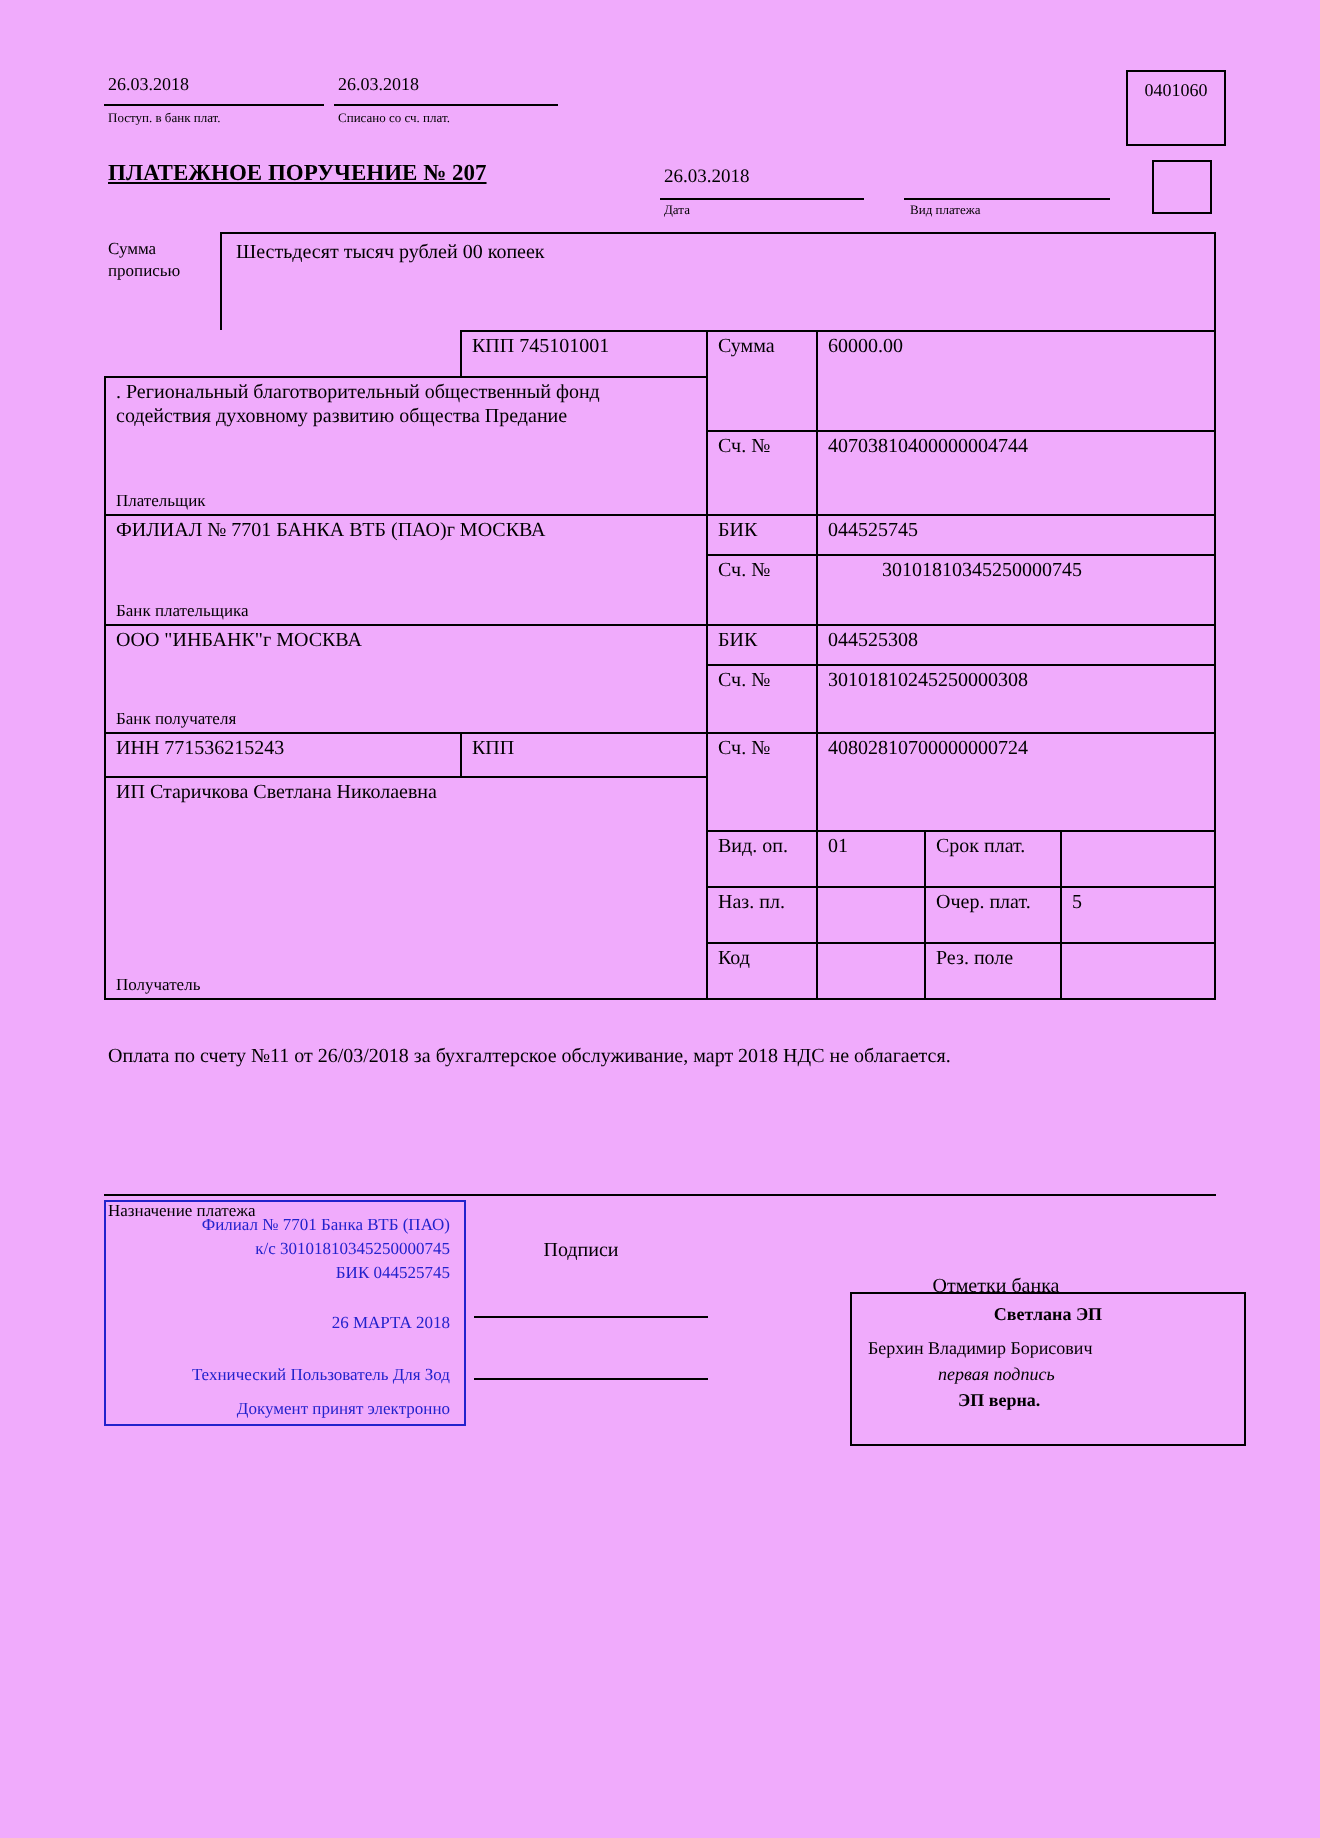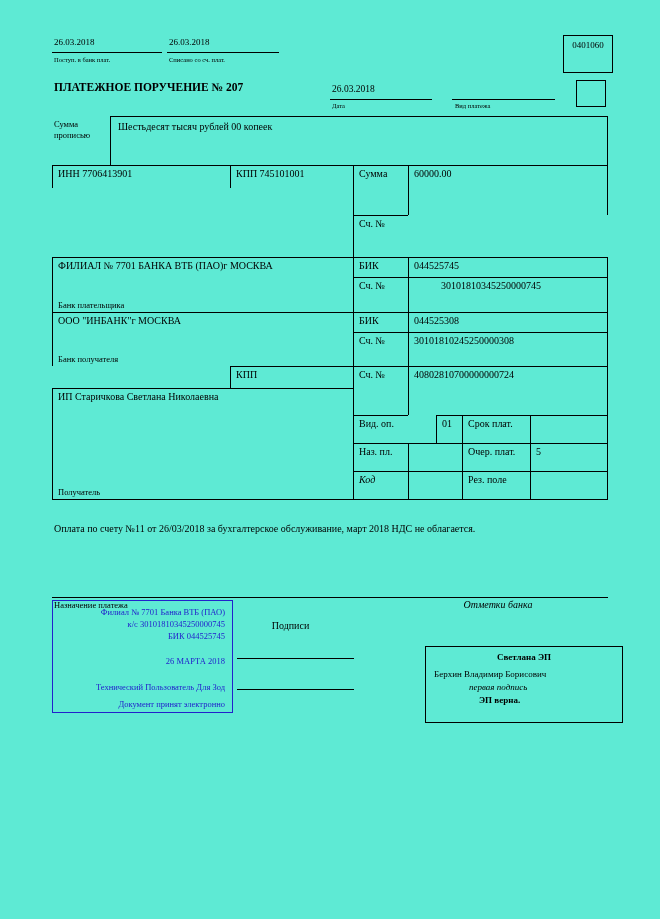--- a/index.html
+++ b/index.html
@@ -1,20 +1,20 @@
 <!DOCTYPE html>
 <html style="--stamp-blue: #2222cc;"><head>
 <meta charset="utf-8">
 <style>
   html, body { margin: 0; padding: 0; background: #ffffff; }
   .page {
     position: relative;
     width: 660px;
     height: 919px;
-    background: #5eead4;
+    background: #f0abfc;
     font-family: "Liberation Serif", serif;
     color: #000;
     overflow: hidden;
   }
   .abs { position: absolute; box-sizing: border-box; }
   .hline { position: absolute; border-top: 1px solid #000; height: 0; }
   .cell {
     position: absolute;
     box-sizing: border-box;
     border-left: 1px solid #000;
@@ -64,104 +64,109 @@
   <div class="abs fs9" style="left:54px; top:37px;">26.03.2018</div>
   <div class="hline" style="left:52px; top:52px; width:110px;"></div>
   <div class="abs fs7" style="left:54px; top:56px;">Поступ. в банк плат.</div>
 
   <div class="abs fs9" style="left:169px; top:37px;">26.03.2018</div>
   <div class="hline" style="left:167px; top:52px; width:112px;"></div>
   <div class="abs fs7" style="left:169px; top:56px;">Списано со сч. плат.</div>
 
   <div class="abs box fs9 center" style="left:563px; top:35px; width:50px; height:38px; line-height:19px;">0401060</div>
 
-  <div class="abs bold" style="left:54px; top:81px; font-size:11.5px;">ПЛАТЕЖНОЕ ПОРУЧЕНИЕ № 207</div>
+  <div class="abs bold" style="left:54px; top:81px; font-size:11.5px;text-decoration:underline;">ПЛАТЕЖНОЕ ПОРУЧЕНИЕ № 207</div>
   <div class="abs" style="left:332px; top:84px; font-size:9.5px;">26.03.2018</div>
   <div class="hline" style="left:330px; top:99px; width:102px;"></div>
   <div class="abs fs7" style="left:332px; top:102px;">Дата</div>
   <div class="hline" style="left:452px; top:99px; width:103px;"></div>
   <div class="abs fs7" style="left:455px; top:102px;">Вид платежа</div>
   <div class="abs box" style="left:576px; top:80px; width:30px; height:27px;"></div>
 
   <div class="abs fs85" style="left:54px; top:119px; width:56px; line-height:11px;">Сумма прописью</div>
   <div class="abs fs10" style="left:110px; top:116px; width:498px; height:49px; border-left:1px solid #000; border-top:1px solid #000; border-right:1px solid #000; padding:4px 7px;">
     <span>Шестьдесят тысяч рублей 00 копеек</span>
   </div>
 
-  <div class="cell" style="left:52px; top:165px; width:178px; height:23px;">ИНН 7706413901</div>
   <div class="cell" style="left:230px; top:165px; width:123px; height:23px;">КПП 745101001</div>
 
+  <div class="cell" style="left:52px; top:188px; width:301px; height:69px;">
+    <span>. Региональный благотворительный общественный фонд содействия духовному развитию общества Предание</span>
+    <span class="lbl-bottom">Плательщик</span>
+  </div>
 
   <div class="cell" style="left:52px; top:257px; width:301px; height:55px;">
     <span>ФИЛИАЛ № 7701 БАНКА ВТБ (ПАО)г МОСКВА</span>
     <span class="lbl-bottom">Банк плательщика</span>
   </div>
 
   <div class="cell" style="left:52px; top:312px; width:301px; height:54px;">
     <span>ООО "ИНБАНК"г МОСКВА</span>
     <span class="lbl-bottom">Банк получателя</span>
   </div>
 
+  <div class="cell" style="left:52px; top:366px; width:178px; height:22px;">ИНН 771536215243</div>
   <div class="cell" style="left:230px; top:366px; width:123px; height:22px;">КПП</div>
 
   <div class="cell b" style="left:52px; top:388px; width:301px; height:112px;">
     <span>ИП Старичкова Светлана Николаевна</span>
     <span class="lbl-bottom">Получатель</span>
   </div>
 
   <div class="cell" style="left:353px; top:165px; width:55px; height:50px;">Сумма</div>
   <div class="cell r" style="left:408px; top:165px; width:200px; height:50px;font-family:Liberation Serif, serif;">60000.00</div>
 
   <div class="cell" style="left:353px; top:215px; width:55px; height:42px;">Сч. №</div>
+  <div class="cell r" style="left:408px; top:215px; width:200px; height:42px;">40703810400000004744</div>
 
   <div class="cell" style="left:353px; top:257px; width:55px; height:20px;">БИК</div>
   <div class="cell r" style="left:408px; top:257px; width:200px; height:20px;">044525745</div>
 
   <div class="cell" style="left:353px; top:277px; width:55px; height:35px;">Сч. №</div>
   <div class="cell r" style="left:408px; top:277px; width:200px; height:35px;padding-left:32px;">30101810345250000745</div>
 
   <div class="cell" style="left:353px; top:312px; width:55px; height:20px;">БИК</div>
   <div class="cell r" style="left:408px; top:312px; width:200px; height:20px;">044525308</div>
 
   <div class="cell" style="left:353px; top:332px; width:55px; height:34px;">Сч. №</div>
   <div class="cell r" style="left:408px; top:332px; width:200px; height:34px;">30101810245250000308</div>
 
   <div class="cell" style="left:353px; top:366px; width:55px; height:49px;">Сч. №</div>
   <div class="cell r" style="left:408px; top:366px; width:200px; height:49px;">40802810700000000724</div>
 
   <div class="cell" style="left:353px; top:415px; width:55px; height:28px;">Вид. оп.</div>
-  <div class="cell" style="left:408px; top:415px; width:54px; height:28px;margin-left:28px;">01</div>
+  <div class="cell" style="left:408px; top:415px; width:54px; height:28px;">01</div>
   <div class="cell" style="left:462px; top:415px; width:68px; height:28px;">Срок плат.</div>
   <div class="cell r" style="left:530px; top:415px; width:78px; height:28px;"></div>
 
   <div class="cell" style="left:353px; top:443px; width:55px; height:28px;">Наз. пл.</div>
   <div class="cell" style="left:408px; top:443px; width:54px; height:28px;"></div>
   <div class="cell" style="left:462px; top:443px; width:68px; height:28px;">Очер. плат.</div>
   <div class="cell r" style="left:530px; top:443px; width:78px; height:28px;">5</div>
 
-  <div class="cell b" style="left:353px; top:471px; width:55px; height:29px;font-style:italic;">Код</div>
+  <div class="cell b" style="left:353px; top:471px; width:55px; height:29px;">Код</div>
   <div class="cell b" style="left:408px; top:471px; width:54px; height:29px;"></div>
   <div class="cell b" style="left:462px; top:471px; width:68px; height:29px;">Рез. поле</div>
   <div class="cell b r" style="left:530px; top:471px; width:78px; height:29px;"></div>
 
   <div class="abs fs10" style="left:54px; top:523px; width:554px;">Оплата по счету №11 от 26/03/2018 за бухгалтерское обслуживание, март 2018 НДС не облагается.</div>
   <div class="hline" style="left:52px; top:597px; width:556px;"></div>
   <div class="abs fs85" style="left:54px; top:600px;">Назначение платежа</div>
 
   <div class="stamp-box" style="left:52px; top:600px; width:181px; height:113px;text-align:right;">
     <div>Филиал № 7701 Банка ВТБ (ПАО)</div>
     <div>к/с 30101810345250000745</div>
     <div>БИК 044525745</div>
     <div style="margin-top:13px;">26 МАРТА 2018</div>
     <div style="margin-top:14px;">Технический Пользователь Для Зод</div>
     <div style="margin-top:5px;">Документ принят электронно</div>
   </div>
 
   <div class="abs fs10 center" style="left:238px; top:620px; width:105px;">Подписи</div>
-  <div class="abs fs10 center" style="left:420px; top:599px; width:156px;font-style:italic;">Отметки банка</div>
+  <div class="abs fs10 center" style="left:420px; top:638px; width:156px;">Отметки банка</div>
 
   <div class="hline" style="left:237px; top:658px; width:117px;"></div>
   <div class="hline" style="left:237px; top:689px; width:117px;"></div>
 
   <div class="ep-box" style="left:425px; top:646px; width:198px; height:77px;">
     <div class="bold center">Светлана ЭП</div>
     <div style="margin-top:4px;">Берхин Владимир Борисович</div>
     <div style="margin-left:35px; font-style:italic;">первая подпись</div>
     <div class="bold" style="margin-left:45px;">ЭП верна.</div>
   </div>

